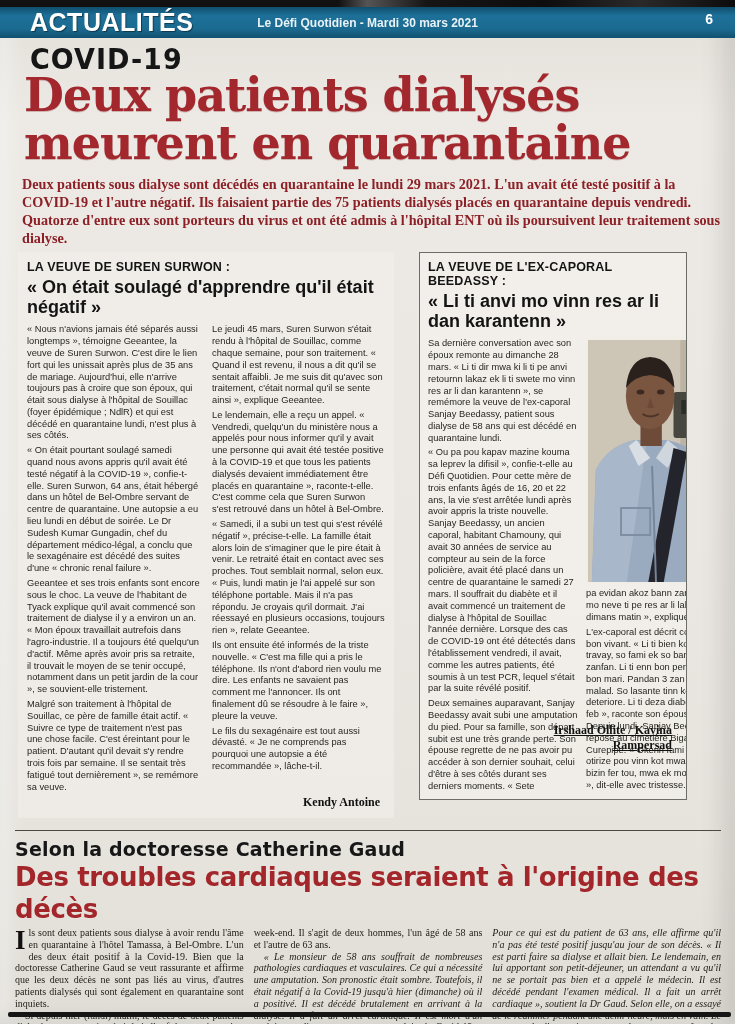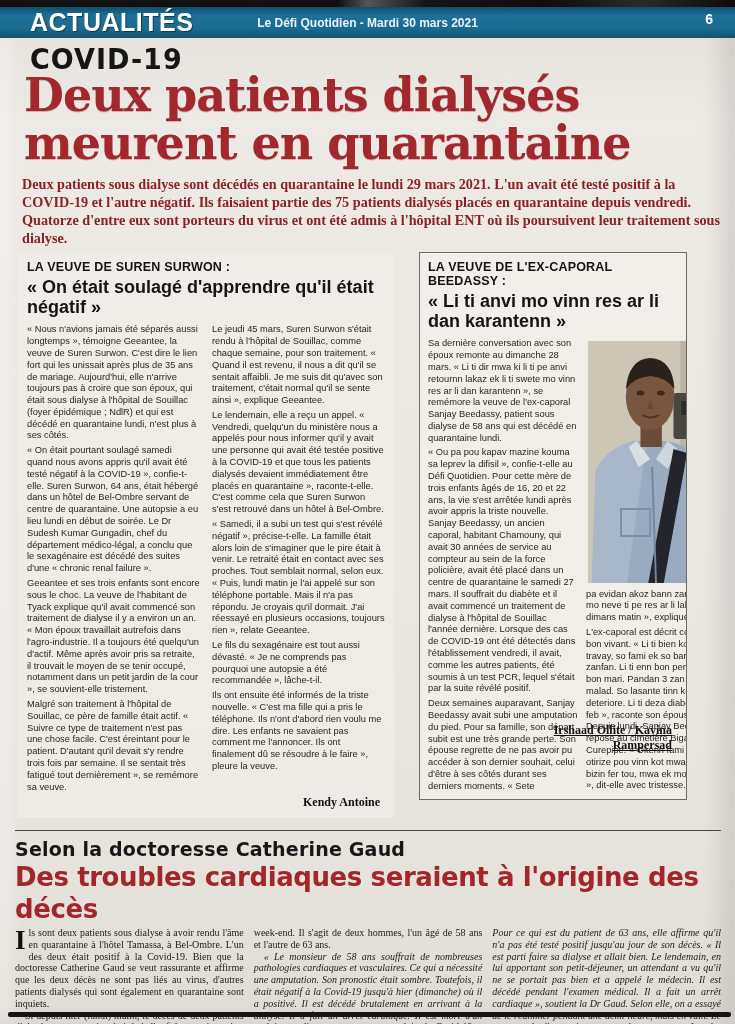--- a/index.html
+++ b/index.html
@@ -40,21 +40,21 @@
   .quote-title{font-size:18px;font-weight:800;line-height:1.12;color:#141414;margin:3px 0 7px 0;}
   .cols{display:flex;gap:12px;}
   .col{flex:1;font-size:9.3px;line-height:1.27;color:#26261f;text-align:left;}
   .col p{margin:0 0 3px 0;}
   .byline{font-family:"Liberation Serif",serif;font-weight:700;font-size:12px;color:#111;text-align:right;}
   .byline-abs{position:absolute;right:14px;background:transparent;}
   .boxL .byline-abs{bottom:8px;}
   .boxR .byline-abs{bottom:46px;line-height:1.25;text-decoration:underline;}
 
   
-  .boxR .cols{gap:8px;align-items:center;}
+  .boxR .cols{gap:8px;}
   .boxR .colA{width:150px;flex:none;font-size:9.3px;}
   .boxR .colB{width:140px;flex:none;font-size:9.3px;}
   .photo-frame{width:140px;height:246px;background:#f1eee8;padding:2px;box-sizing:border-box;margin-bottom:4px;}
   .photo-frame svg{display:block;width:100%;height:100%;}
 
   
   .bottom{position:absolute;top:830px;left:15px;width:706px;height:182px;border-top:1px solid #4a4a45;padding-top:7px;box-sizing:border-box;}
   .b-kicker{font-size:19px;font-weight:900;color:#171717;font-family:"DejaVu Sans",sans-serif;letter-spacing:.2px;}
   .b-headline{font-size:26px;font-weight:900;color:#a3262b;font-family:"DejaVu Sans",sans-serif;
     letter-spacing:-.4px;margin:1px 0 6px 0;transform:scaleY(1.05);transform-origin:left top;}
@@ -91,22 +91,22 @@
         <div class="col">
             <p>« Nous n'avions jamais été séparés aussi longtemps », témoigne Geeantee, la veuve de Suren Surwon. C'est dire le lien fort qui les unissait après plus de 35 ans de mariage. Aujourd'hui, elle n'arrive toujours pas à croire que son époux, qui était sous dialyse à l'hôpital de Souillac (foyer épidémique ; NdlR) et qui est décédé en quarantaine lundi, n'est plus à ses côtés.</p>
             <p>« On était pourtant soulagé samedi quand nous avons appris qu'il avait été testé négatif à la COVID-19 », confie-t-elle. Suren Surwon, 64 ans, était hébergé dans un hôtel de Bel-Ombre servant de centre de quarantaine. Une autopsie a eu lieu lundi en début de soirée. Le Dr Sudesh Kumar Gungadin, chef du département médico-légal, a conclu que le sexagénaire est décédé des suites d'une « chronic renal failure ».</p>
             <p>Geeantee et ses trois enfants sont encore sous le choc. La veuve de l'habitant de Tyack explique qu'il avait commencé son traitement de dialyse il y a environ un an. « Mon époux travaillait autrefois dans l'agro-industrie. Il a toujours été quelqu'un d'actif. Même après avoir pris sa retraite, il trouvait le moyen de se tenir occupé, notamment dans un petit jardin de la cour », se souvient-elle tristement.</p>
             <p>Malgré son traitement à l'hôpital de Souillac, ce père de famille était actif. « Suivre ce type de traitement n'est pas une chose facile. C'est éreintant pour le patient. D'autant qu'il devait s'y rendre trois fois par semaine. Il se sentait très fatigué tout dernièrement », se remémore sa veuve.</p>
           </div>
         <div class="col">
             <p>Le jeudi 45 mars, Suren Surwon s'était rendu à l'hôpital de Souillac, comme chaque semaine, pour son traitement. « Quand il est revenu, il nous a dit qu'il se sentait affaibli. Je me suis dit qu'avec son traitement, c'était normal qu'il se sente ainsi », explique Geeantee.</p>
             <p>Le lendemain, elle a reçu un appel. « Vendredi, quelqu'un du ministère nous a appelés pour nous informer qu'il y avait une personne qui avait été testée positive à la COVID-19 et que tous les patients dialysés devaient immédiatement être placés en quarantaine », raconte-t-elle. C'est comme cela que Suren Surwon s'est retrouvé dans un hôtel à Bel-Ombre.</p>
             <p>« Samedi, il a subi un test qui s'est révélé négatif », précise-t-elle. La famille était alors loin de s'imaginer que le pire était à venir. Le retraité était en contact avec ses proches. Tout semblait normal, selon eux. « Puis, lundi matin je l'ai appelé sur son téléphone portable. Mais il n'a pas répondu. Je croyais qu'il dormait. J'ai réessayé en plusieurs occasions, toujours rien », relate Geeantee.</p>
+            <p>Ils ont ensuite été informés de la triste nouvelle. « C'est ma fille qui a pris le téléphone. Ils n'ont d'abord rien voulu me dire. Les enfants ne savaient pas comment me l'annoncer. Ils ont finalement dû se résoudre à le faire », pleure la veuve.</p>
             <p>Le fils du sexagénaire est tout aussi dévasté. « Je ne comprends pas pourquoi une autopsie a été recommandée », lâche-t-il.</p>
-            <p>Ils ont ensuite été informés de la triste nouvelle. « C'est ma fille qui a pris le téléphone. Ils n'ont d'abord rien voulu me dire. Les enfants ne savaient pas comment me l'annoncer. Ils ont finalement dû se résoudre à le faire », pleure la veuve.</p>
           </div>
       </div>
       <div class="byline byline-abs">Kendy Antoine</div>
     </div>
 
     <div class="boxR">
       <div class="kicker-sm">LA VEUVE DE L'EX-CAPORAL BEEDASSY :</div>
       <div class="quote-title">« Li ti anvi mo vinn res ar li dan karantenn »</div>
       <div class="cols">
         <div class="col colA">

